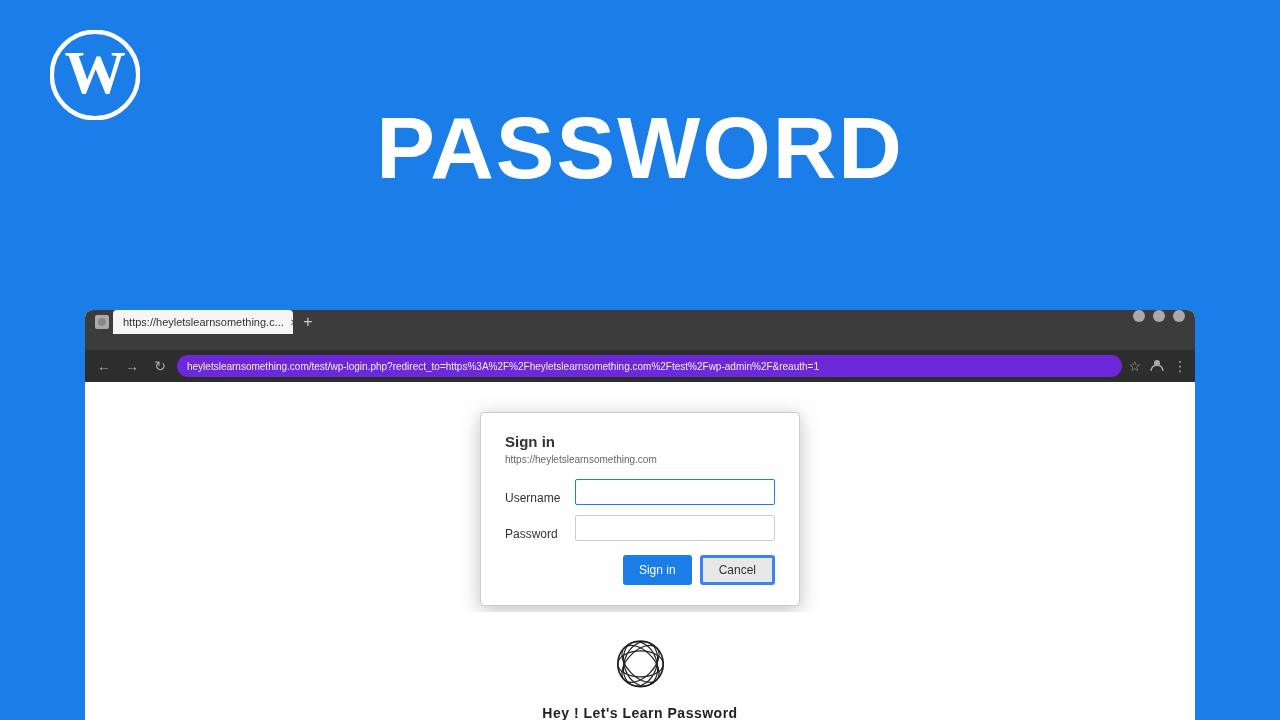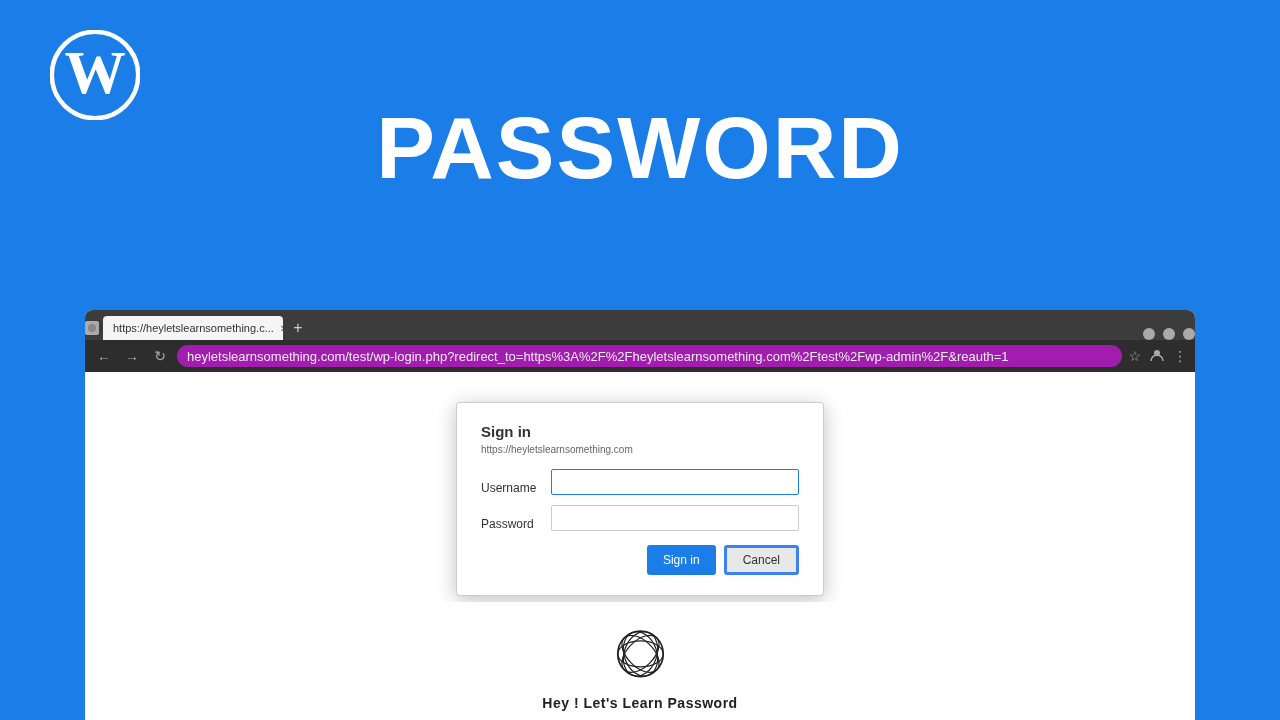--- a/index.html
+++ b/index.html
@@ -51,25 +51,25 @@
       top: 310px;
       left: 85px;
       right: 85px;
       bottom: 0;
       background: #f5f5f5;
       border-radius: 8px 8px 0 0;
       overflow: visible;
     }
     .browser-chrome {
       background: #3c3c3c;
-      height: 30px;
+      height: 40px;
       border-radius: 8px 8px 0 0;
       display: flex;
-      align-items: flex-end;
-      padding: 0 0;
+      align-items: flex-start;
+      padding: 0 10px;
       gap: 6px;
     }
     .browser-favicon {
       width: 14px;
       height: 14px;
       background: #aaa;
       border-radius: 2px;
       display: flex; align-items: center; justify-content: center;
     }
     .tab-area {
@@ -137,26 +137,26 @@
       background: transparent;
       border: none;
       color: #aaa;
       cursor: pointer;
       font-size: 14px;
       width: 22px; height: 22px;
       display: flex; align-items: center; justify-content: center;
     }
     .address-bar {
       flex: 1;
-      background: #a21caf;
+      background: #6d28d9;
       border: none;
       border-radius: 12px;
       height: 22px;
       color: #eee;
-      font-size: 13px;
+      font-size: 10px;
       padding: 0 10px;
       outline: none;
     }
     .toolbar-right {
       display: flex;
       gap: 8px;
       align-items: center;
     }
     .toolbar-icon {
       color: #aaa;
@@ -179,21 +179,21 @@
       align-items: flex-start;
       justify-content: center;
       padding-top: 30px;
     }
     .dialog-box {
       background: #ffffff;
       border: 1px solid #ccc;
       border-radius: 4px;
       box-shadow: 0 4px 20px rgba(0,0,0,0.25);
       padding: 20px 24px 20px 24px;
-      width: 368px;
+      width: 320px;
     }
     .dialog-title {
       font-size: 15px;
       font-weight: bold;
       color: #333;
       margin-bottom: 4px;
     }
     .dialog-subtitle {
       font-size: 10px;
       color: #666;

